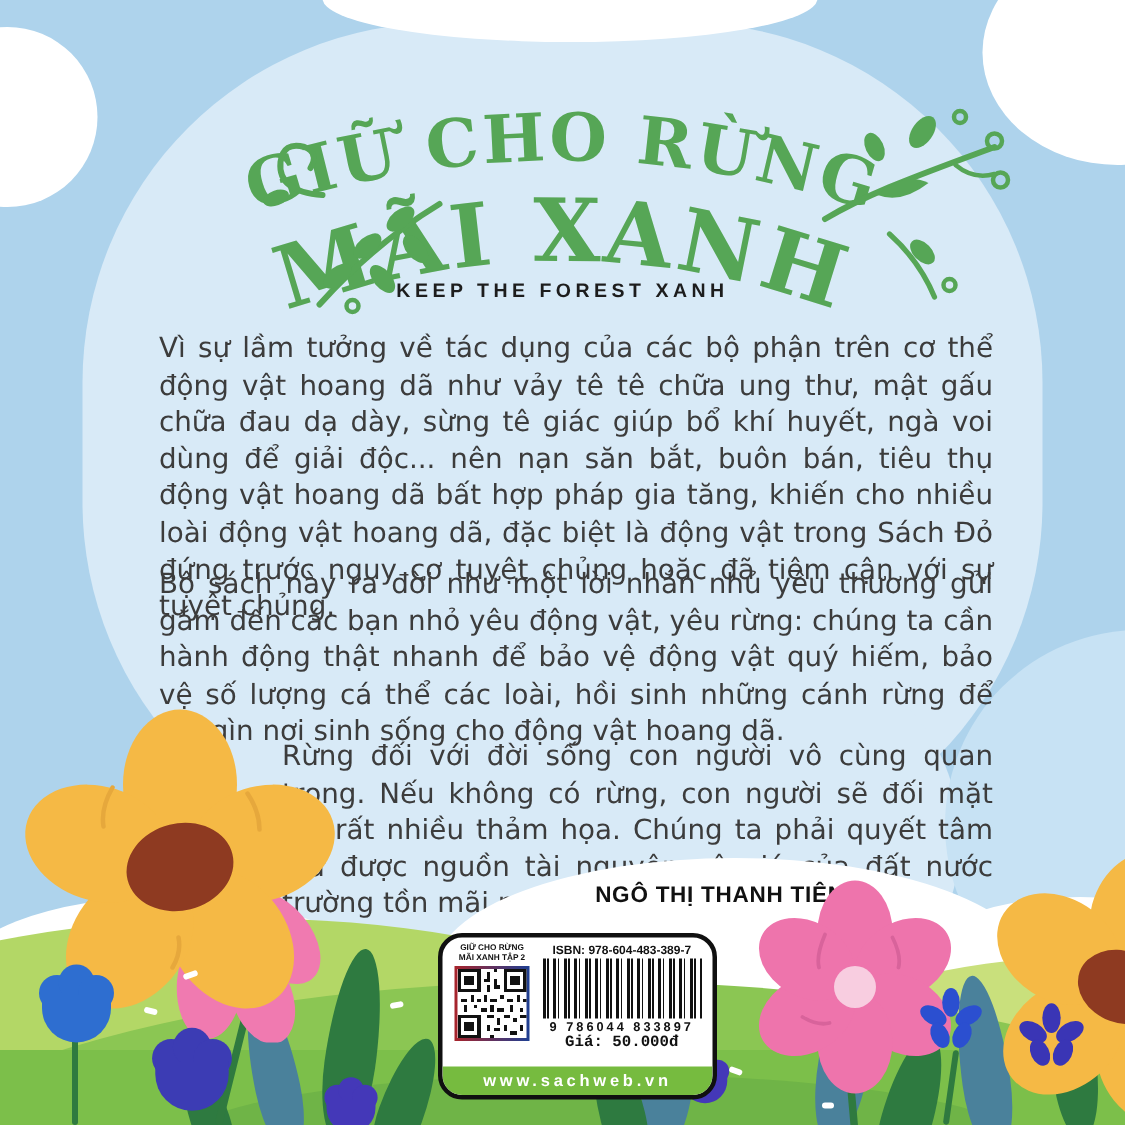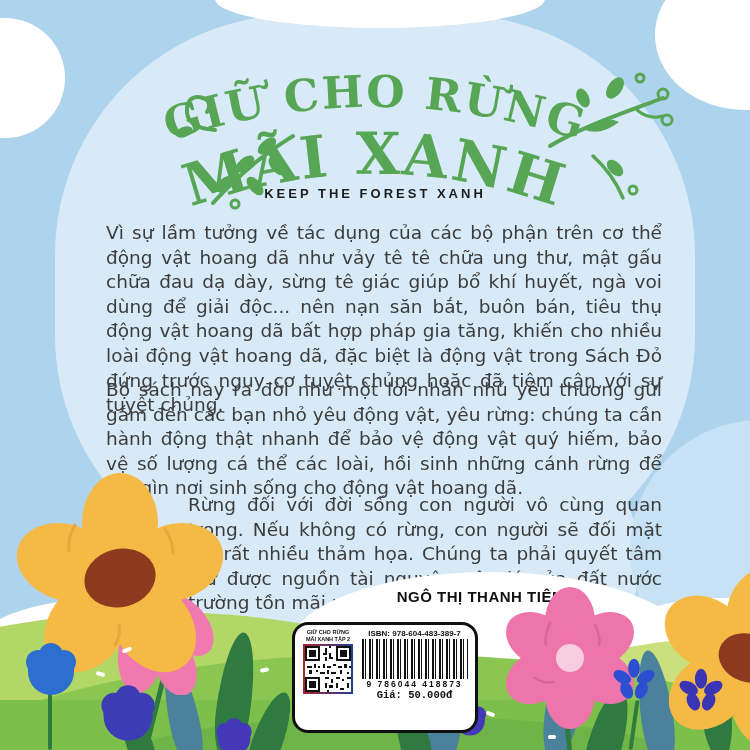--- a/index.html
+++ b/index.html
@@ -329,19 +329,20 @@
               <rect x="16" y="19" width="2" height="1"></rect>
                 <rect x="19" y="17" width="1" height="2"></rect>
                 <rect x="10" y="20" width="1" height="1"></rect>
             </g>
           </svg>
         </div>
       </div>
       <div class="sticker-right">
         <div class="isbn">ISBN: 978-604-483-389-7</div>
         <div class="bars"></div>
-        <div class="digits">9 786044 418873</div>
+        <div class="digits">9 786044 833897</div>
         <div class="price">Giá: 50.000đ</div>
       </div>
     </div>
+    <div class="webbar">www.sachweb.vn</div>
   </div>
 
 </div>
 
 </body></html>

